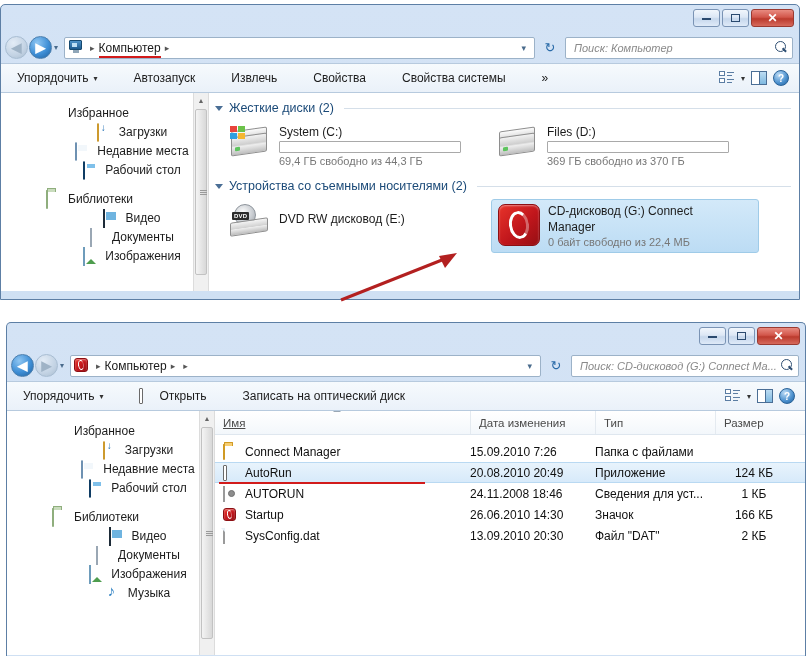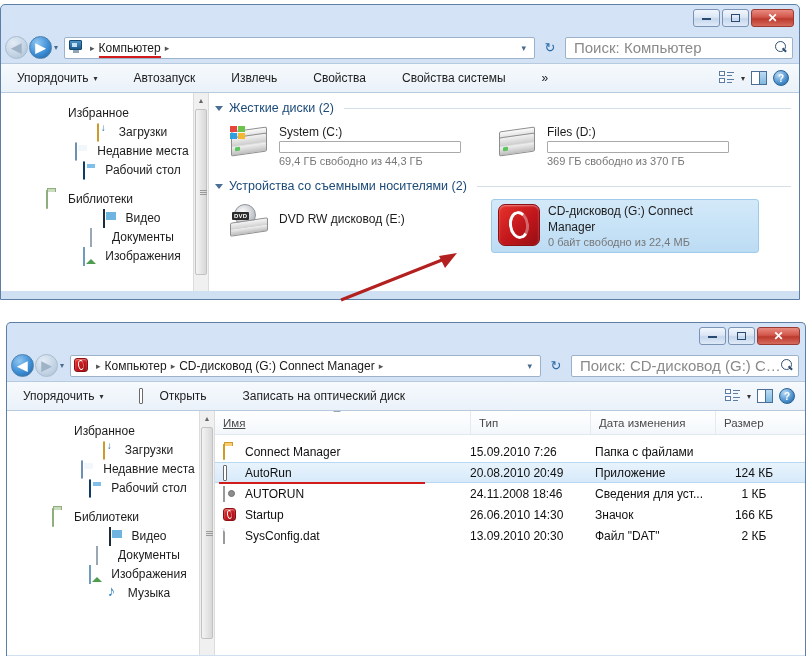--- a/index.html
+++ b/index.html
@@ -74,21 +74,21 @@
   .addrdrop { margin-left: auto; color: #4a6b8c; font-size: 9px; padding: 0 5px; }
   .refresh { width: 22px; height: 22px; display: flex; align-items: center; justify-content: center;
              color: #2a6ba8; font-size: 13px; }
 
   .searchbox {
     width: 228px; height: 22px; background: #fff;
     border: 1px solid #9cb2c8; border-radius: 2px;
     display: flex; align-items: center; padding: 0 4px 0 8px;
   }
   .searchbox .ph {
-    flex: 1; font-size: 15px; color: #8a8a8a;
+    flex: 1; font-size: 11px; font-style: italic; color: #8a8a8a;
     white-space: nowrap; overflow: hidden; text-overflow: ellipsis;
   }
   .mag { width: 13px; height: 13px; position: relative; flex: 0 0 auto; }
   .mag::before { content:""; position:absolute; left:0; top:0; width:9px; height:9px;
     border:1.6px solid #2f4f73; border-radius:50%; }
   .mag::after { content:""; position:absolute; left:7px; top:8px; width:5px; height:1.6px;
     background:#2f4f73; transform: rotate(45deg); }
 
   
   .toolbar {
@@ -557,21 +557,20 @@
 
       <div class="addrbox">
         <span class="crumbicon">
           <span class="operaico sm">
               <span class="o"></span>
             </span>
         </span>
         <span class="crumbsep">▸</span>
         <span class="crumb">Компьютер</span>
         <span class="crumbsep">▸</span>
-        <span class="crumb">CD-дисковод (G:) Connect Manager</span>
         <span class="crumbsep">▸</span>
         <span class="addrdrop">▾</span>
       </div>
 
       <div class="refresh">↻</div>
 
       <div class="searchbox">
         <span class="ph">Поиск: CD-дисковод (G:) Connect Ma...</span>
         <span class="mag"></span>
       </div>
@@ -670,22 +669,22 @@
 
       <div class="vsplit"></div>
 
       <div class="content">
 
         <div class="colhdr">
           <div class="c c-name">
             <span>Имя</span>
             <span class="sortarrow"></span>
           </div>
+          <div class="c c-date">Дата изменения</div>
           <div class="c c-type">Тип</div>
-          <div class="c c-date">Дата изменения</div>
           <div class="c c-size">Размер</div>
         </div>
 
         <div style="height:6px"></div>
 
         <div class="frow">
           <span class="fname">
             <span class="ico"><span class="folder"></span></span>
             <span>Connect Manager</span>
           </span>

